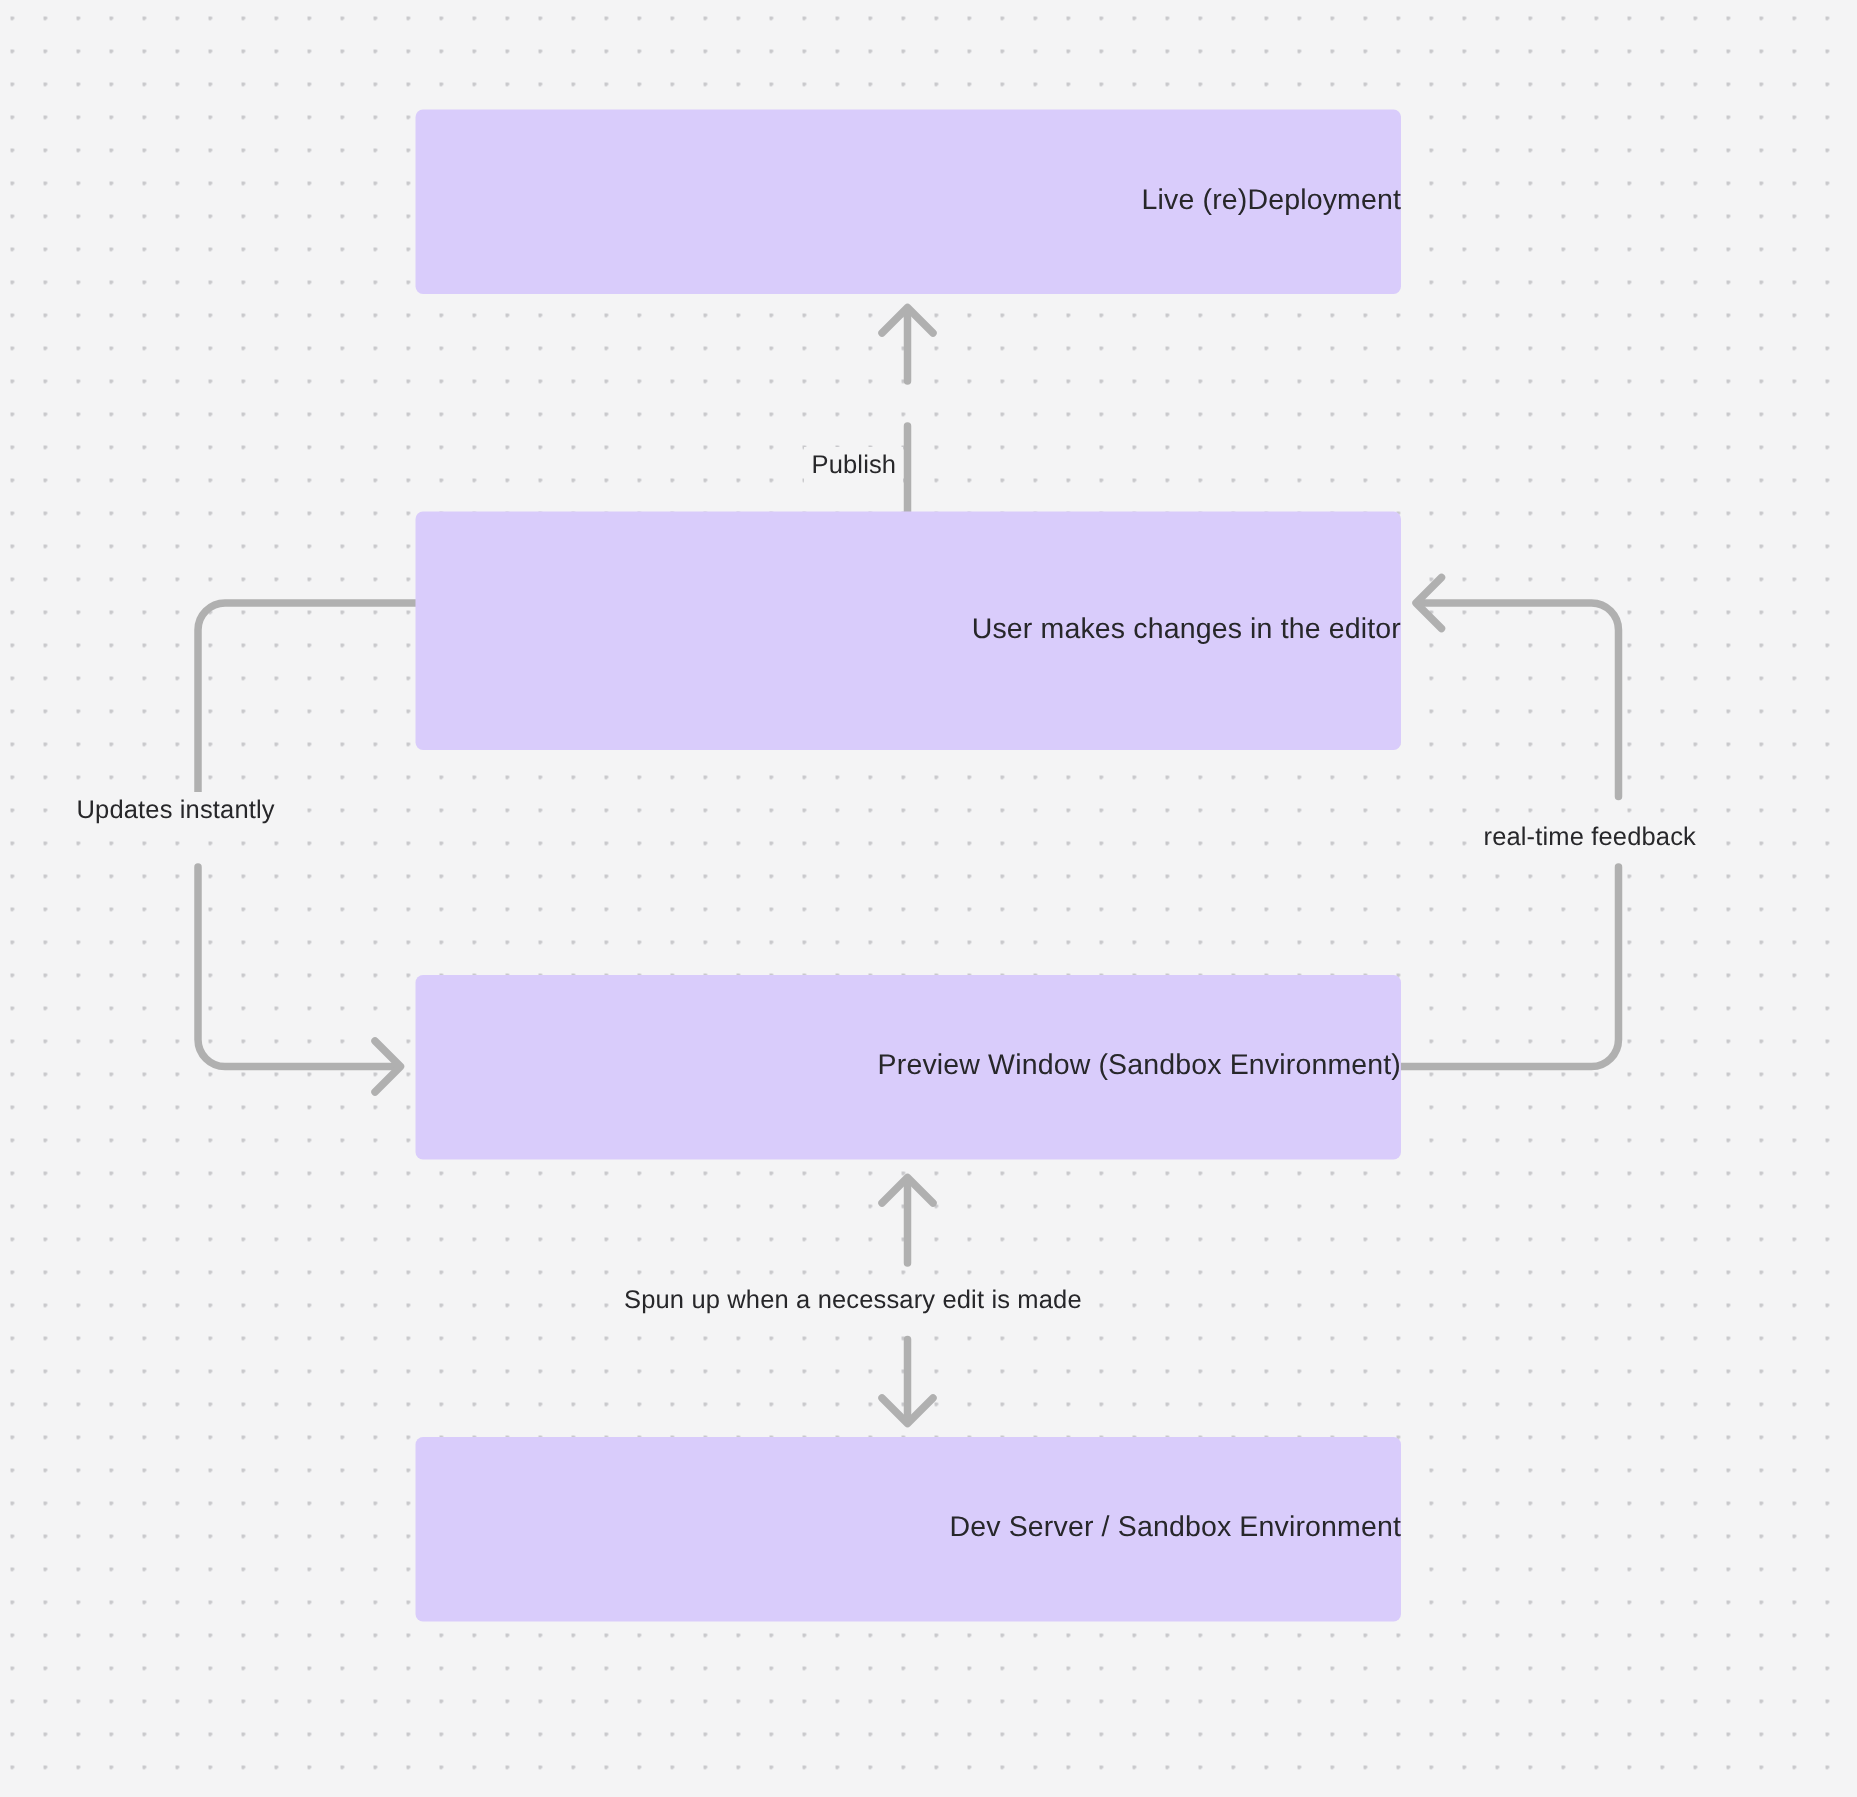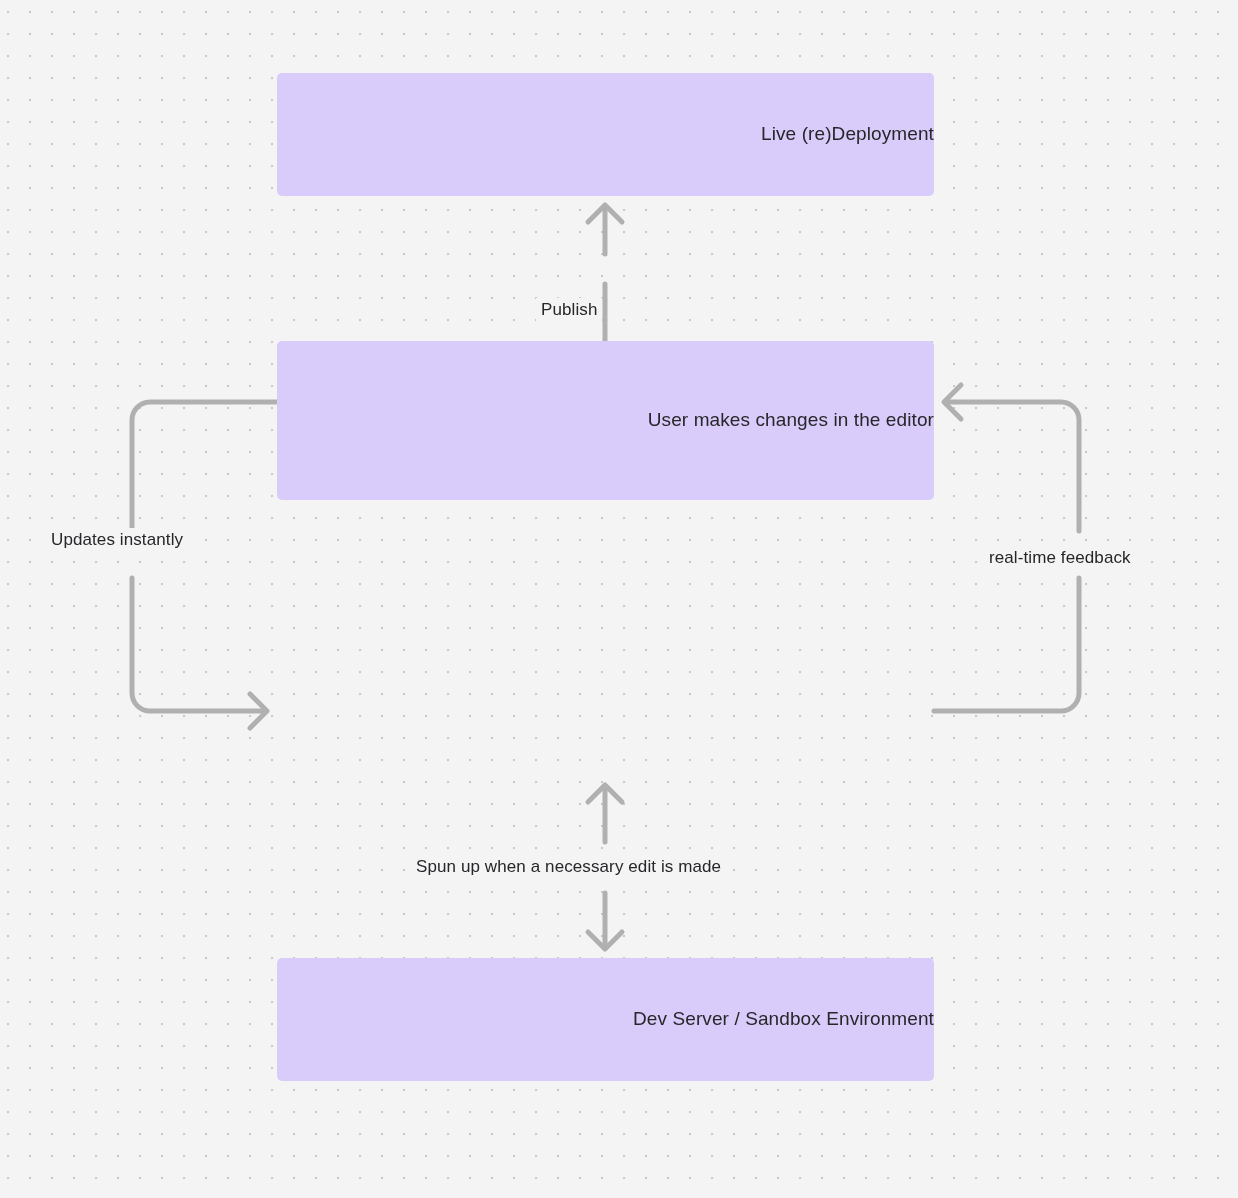--- a/index.html
+++ b/index.html
@@ -115,20 +115,23 @@
   </svg>
 
   <div class="node" id="node-live">
     <span class="node-label">Live (re)Deployment</span>
   </div>
 
   <div class="node" id="node-editor">
     <span class="node-label">User makes changes in the editor</span>
   </div>
 
+  <div class="node" id="node-preview">
+    <span class="node-label">Preview Window (Sandbox Environment)</span>
+  </div>
 
   <div class="node" id="node-devserver">
     <span class="node-label">Dev Server / Sandbox Environment</span>
   </div>
 
   <div class="edge-label" id="label-publish">Publish</div>
 
   <div class="edge-label" id="label-updates">Updates instantly</div>
 
   <div class="edge-label" id="label-feedback">real-time feedback</div>

